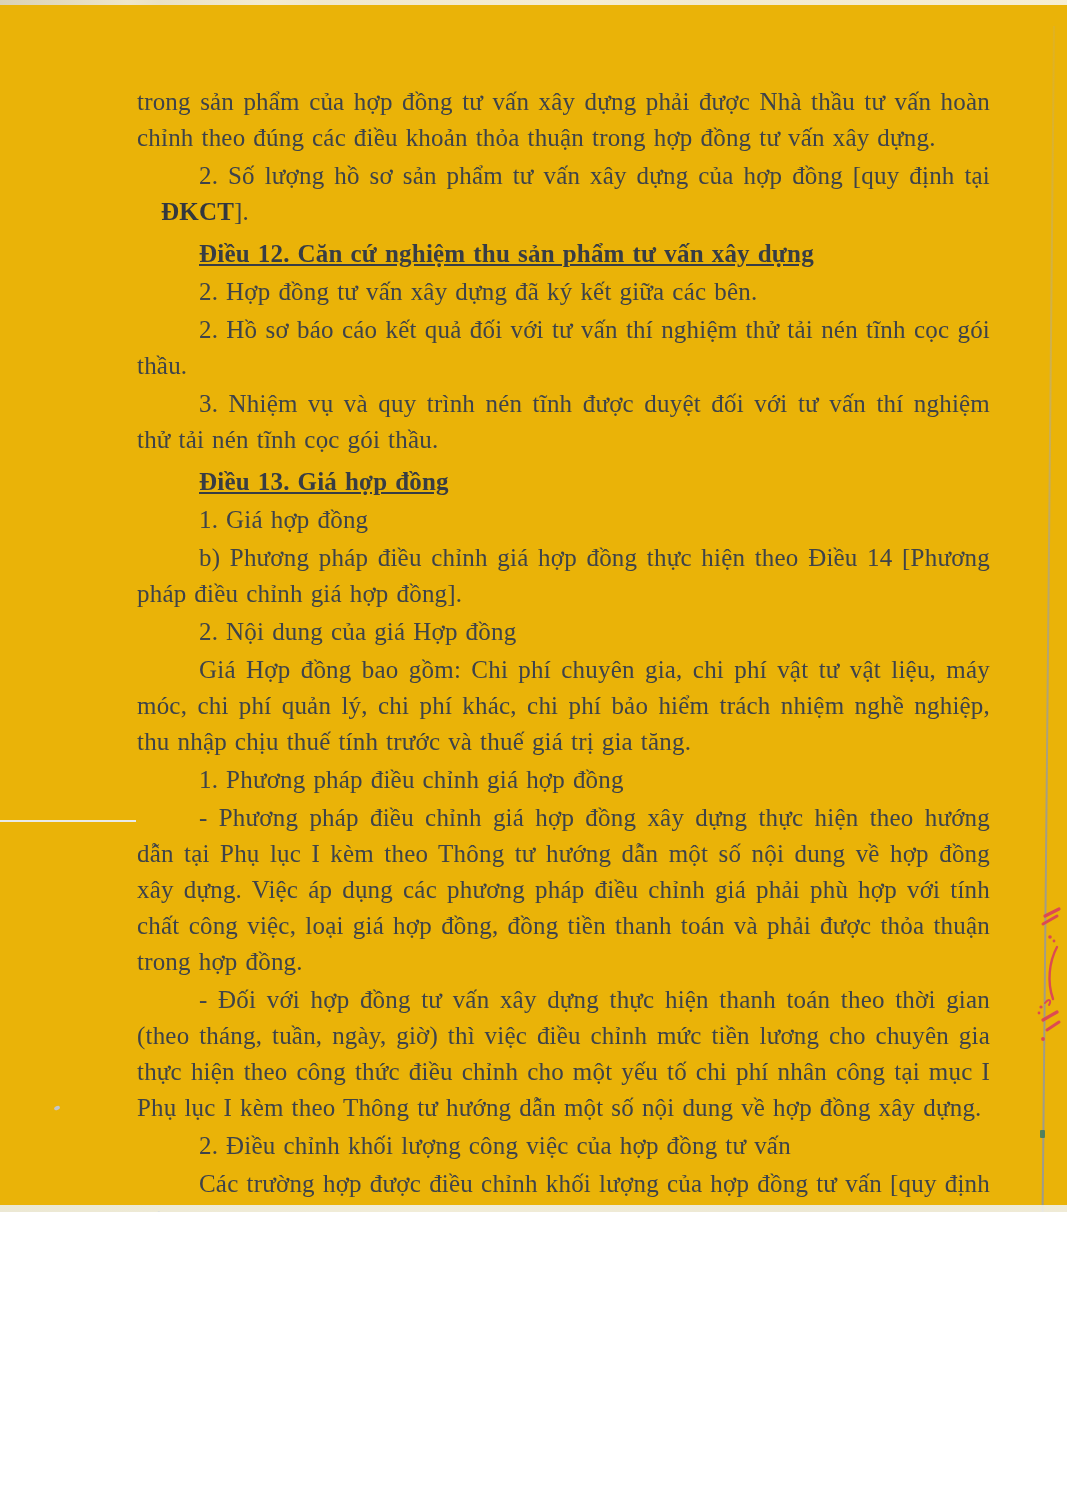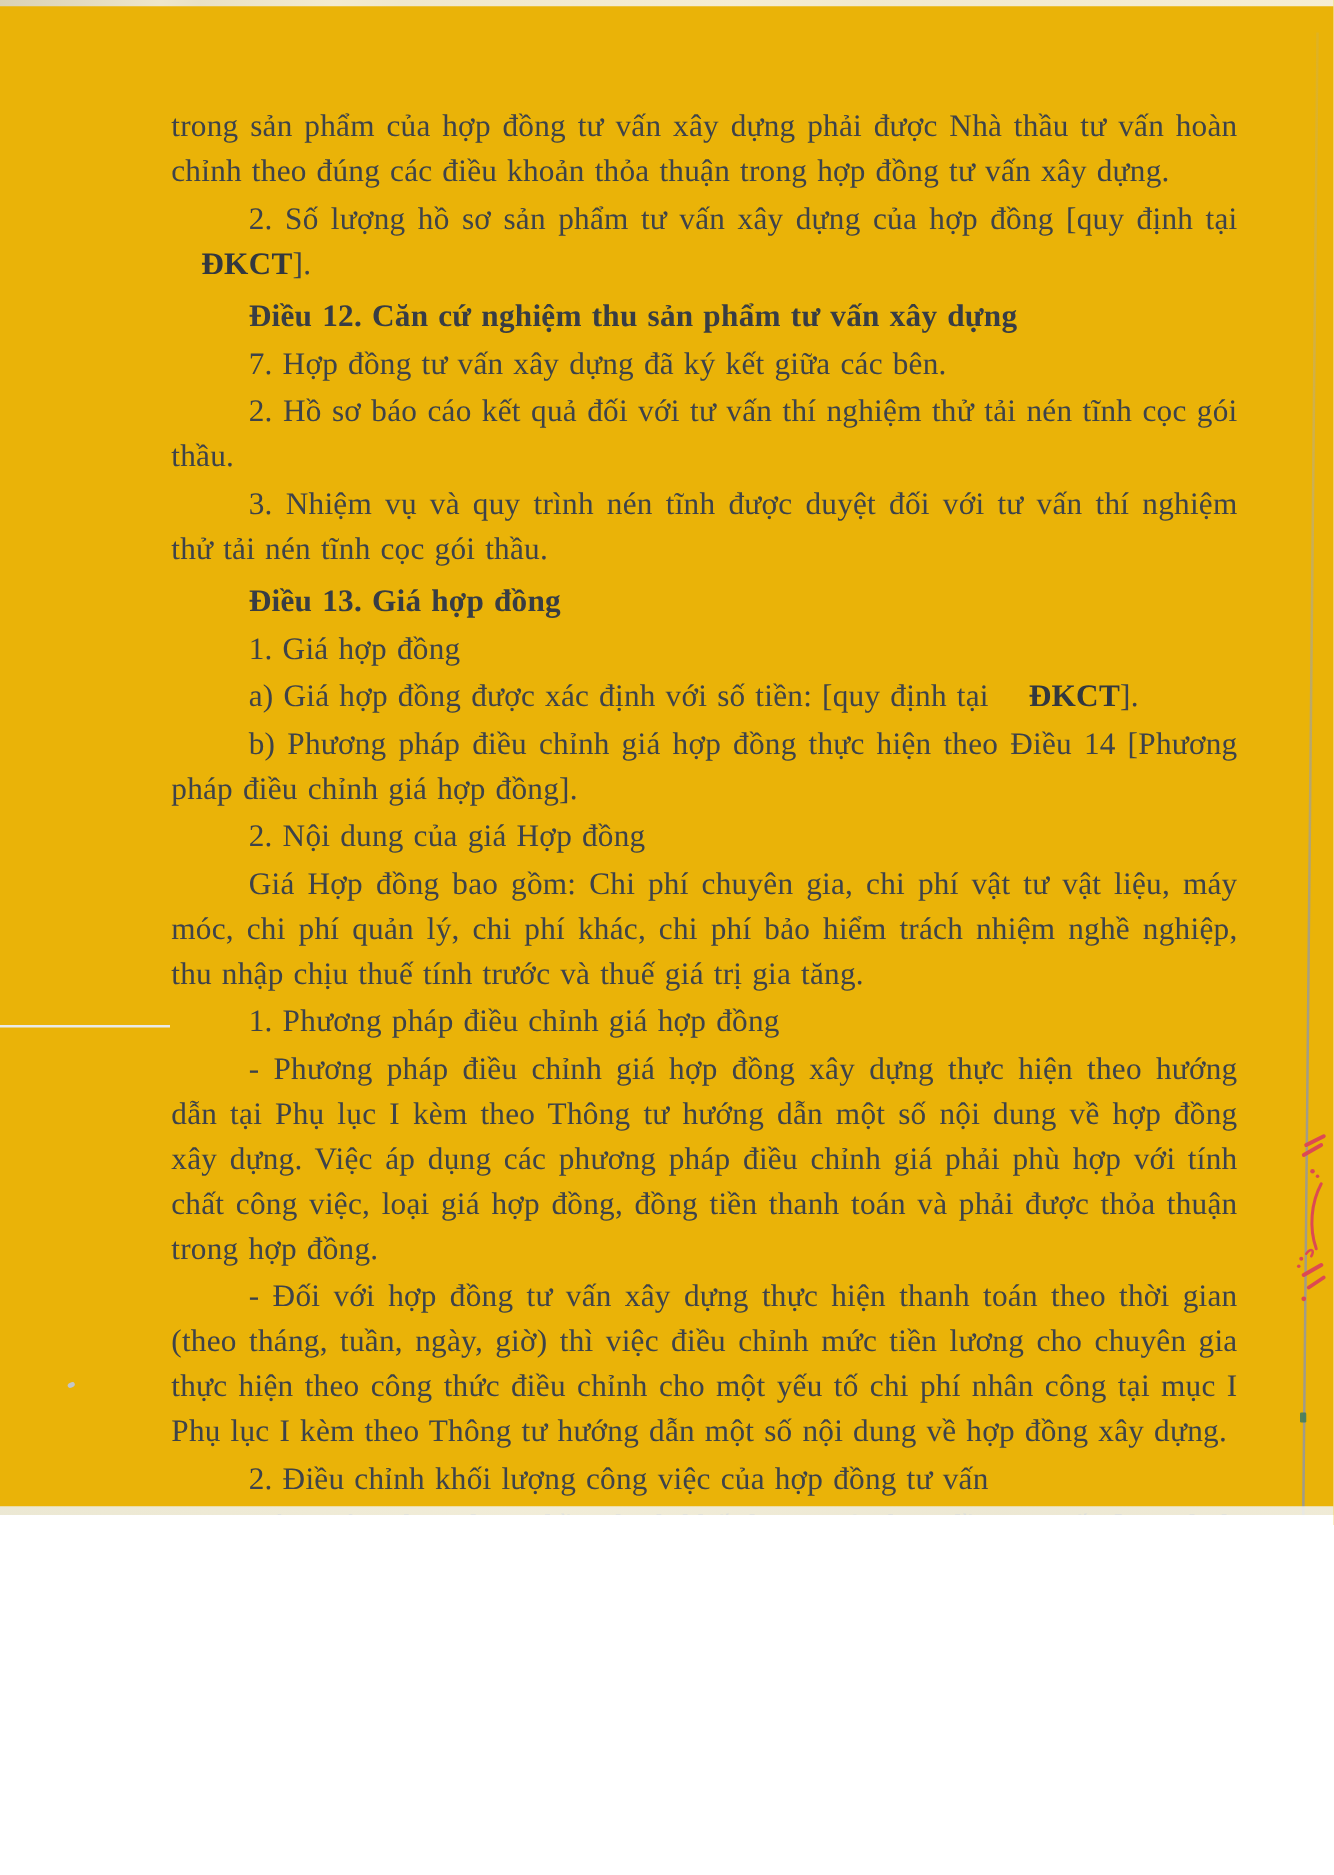--- a/index.html
+++ b/index.html
@@ -25,20 +25,21 @@
     margin: 0 0 2px 0;
     text-indent: 62px;
     letter-spacing: 0.2px;
     word-spacing: 1.5px;
   }
   .content p.noindent { text-indent: 0; }
   .content p.heading {
     font-weight: bold;
     color: #383d44;
     margin: 6px 0 2px 0;
+    text-decoration: underline;
   }
   .content b { color: #33383f; margin-left: 24px; }
 
   
   .top-scan-band {
     position: absolute; top: 0; left: 0; right: 0; height: 5px;
     background: linear-gradient(to right,
       #d7d7d5 0%, #e2e2e0 6%, #efefed 12%, #e9e9e7 15%,
       #f5f5f3 25%, #f1f1ef 30%, #f7f7f5 55%, #f3f3f1 65%, #f8f8f6 100%);
     opacity: 0.85;
@@ -92,26 +93,25 @@
 <body>
 
 <div class="page">
 
   <div class="top-scan-band"></div>
 
   <div class="content">
     <p class="noindent">trong sản phẩm của hợp đồng tư vấn xây dựng phải được Nhà thầu tư vấn hoàn chỉnh theo đúng các điều khoản thỏa thuận trong hợp đồng tư vấn xây dựng.</p>
     <p><span>2. Số lượng hồ sơ sản phẩm tư vấn xây dựng của hợp đồng [quy định tại </span><b>ĐKCT</b><span>].</span></p>
     <p class="heading">Điều 12. Căn cứ nghiệm thu sản phẩm tư vấn xây dựng</p>
-    <p>7. Hợp đồng tư vấn xây dựng đã ký kết giữa các bên.</p>
+    <p>2. Hợp đồng tư vấn xây dựng đã ký kết giữa các bên.</p>
     <p>2. Hồ sơ báo cáo kết quả đối với tư vấn thí nghiệm thử tải nén tĩnh cọc gói thầu.</p>
     <p>3. Nhiệm vụ và quy trình nén tĩnh được duyệt đối với tư vấn thí nghiệm thử tải nén tĩnh cọc gói thầu.</p>
     <p class="heading">Điều 13. Giá hợp đồng</p>
     <p>1. Giá hợp đồng</p>
-    <p><span>a) Giá hợp đồng được xác định với số tiền: [quy định tại </span><b>ĐKCT</b><span>].</span></p>
     <p>b) Phương pháp điều chỉnh giá hợp đồng thực hiện theo Điều 14 [Phương pháp điều chỉnh giá hợp đồng].</p>
     <p>2. Nội dung của giá Hợp đồng</p>
     <p>Giá Hợp đồng bao gồm: Chi phí chuyên gia, chi phí vật tư vật liệu, máy móc, chi phí quản lý, chi phí khác, chi phí bảo hiểm trách nhiệm nghề nghiệp, thu nhập chịu thuế tính trước và thuế giá trị gia tăng.</p>
     <p>1. Phương pháp điều chỉnh giá hợp đồng</p>
     <p>- Phương pháp điều chỉnh giá hợp đồng xây dựng thực hiện theo hướng dẫn tại Phụ lục I kèm theo Thông tư hướng dẫn một số nội dung về hợp đồng xây dựng. Việc áp dụng các phương pháp điều chỉnh giá phải phù hợp với tính chất công việc, loại giá hợp đồng, đồng tiền thanh toán và phải được thỏa thuận trong hợp đồng.</p>
     <p>- Đối với hợp đồng tư vấn xây dựng thực hiện thanh toán theo thời gian (theo tháng, tuần, ngày, giờ) thì việc điều chỉnh mức tiền lương cho chuyên gia thực hiện theo công thức điều chỉnh cho một yếu tố chi phí nhân công tại mục I Phụ lục I kèm theo Thông tư hướng dẫn một số nội dung về hợp đồng xây dựng.</p>
     <p>2. Điều chỉnh khối lượng công việc của hợp đồng tư vấn</p>
     <p><span>Các trường hợp được điều chỉnh khối lượng của hợp đồng tư vấn [quy định tại </span></p>
   </div>
 

